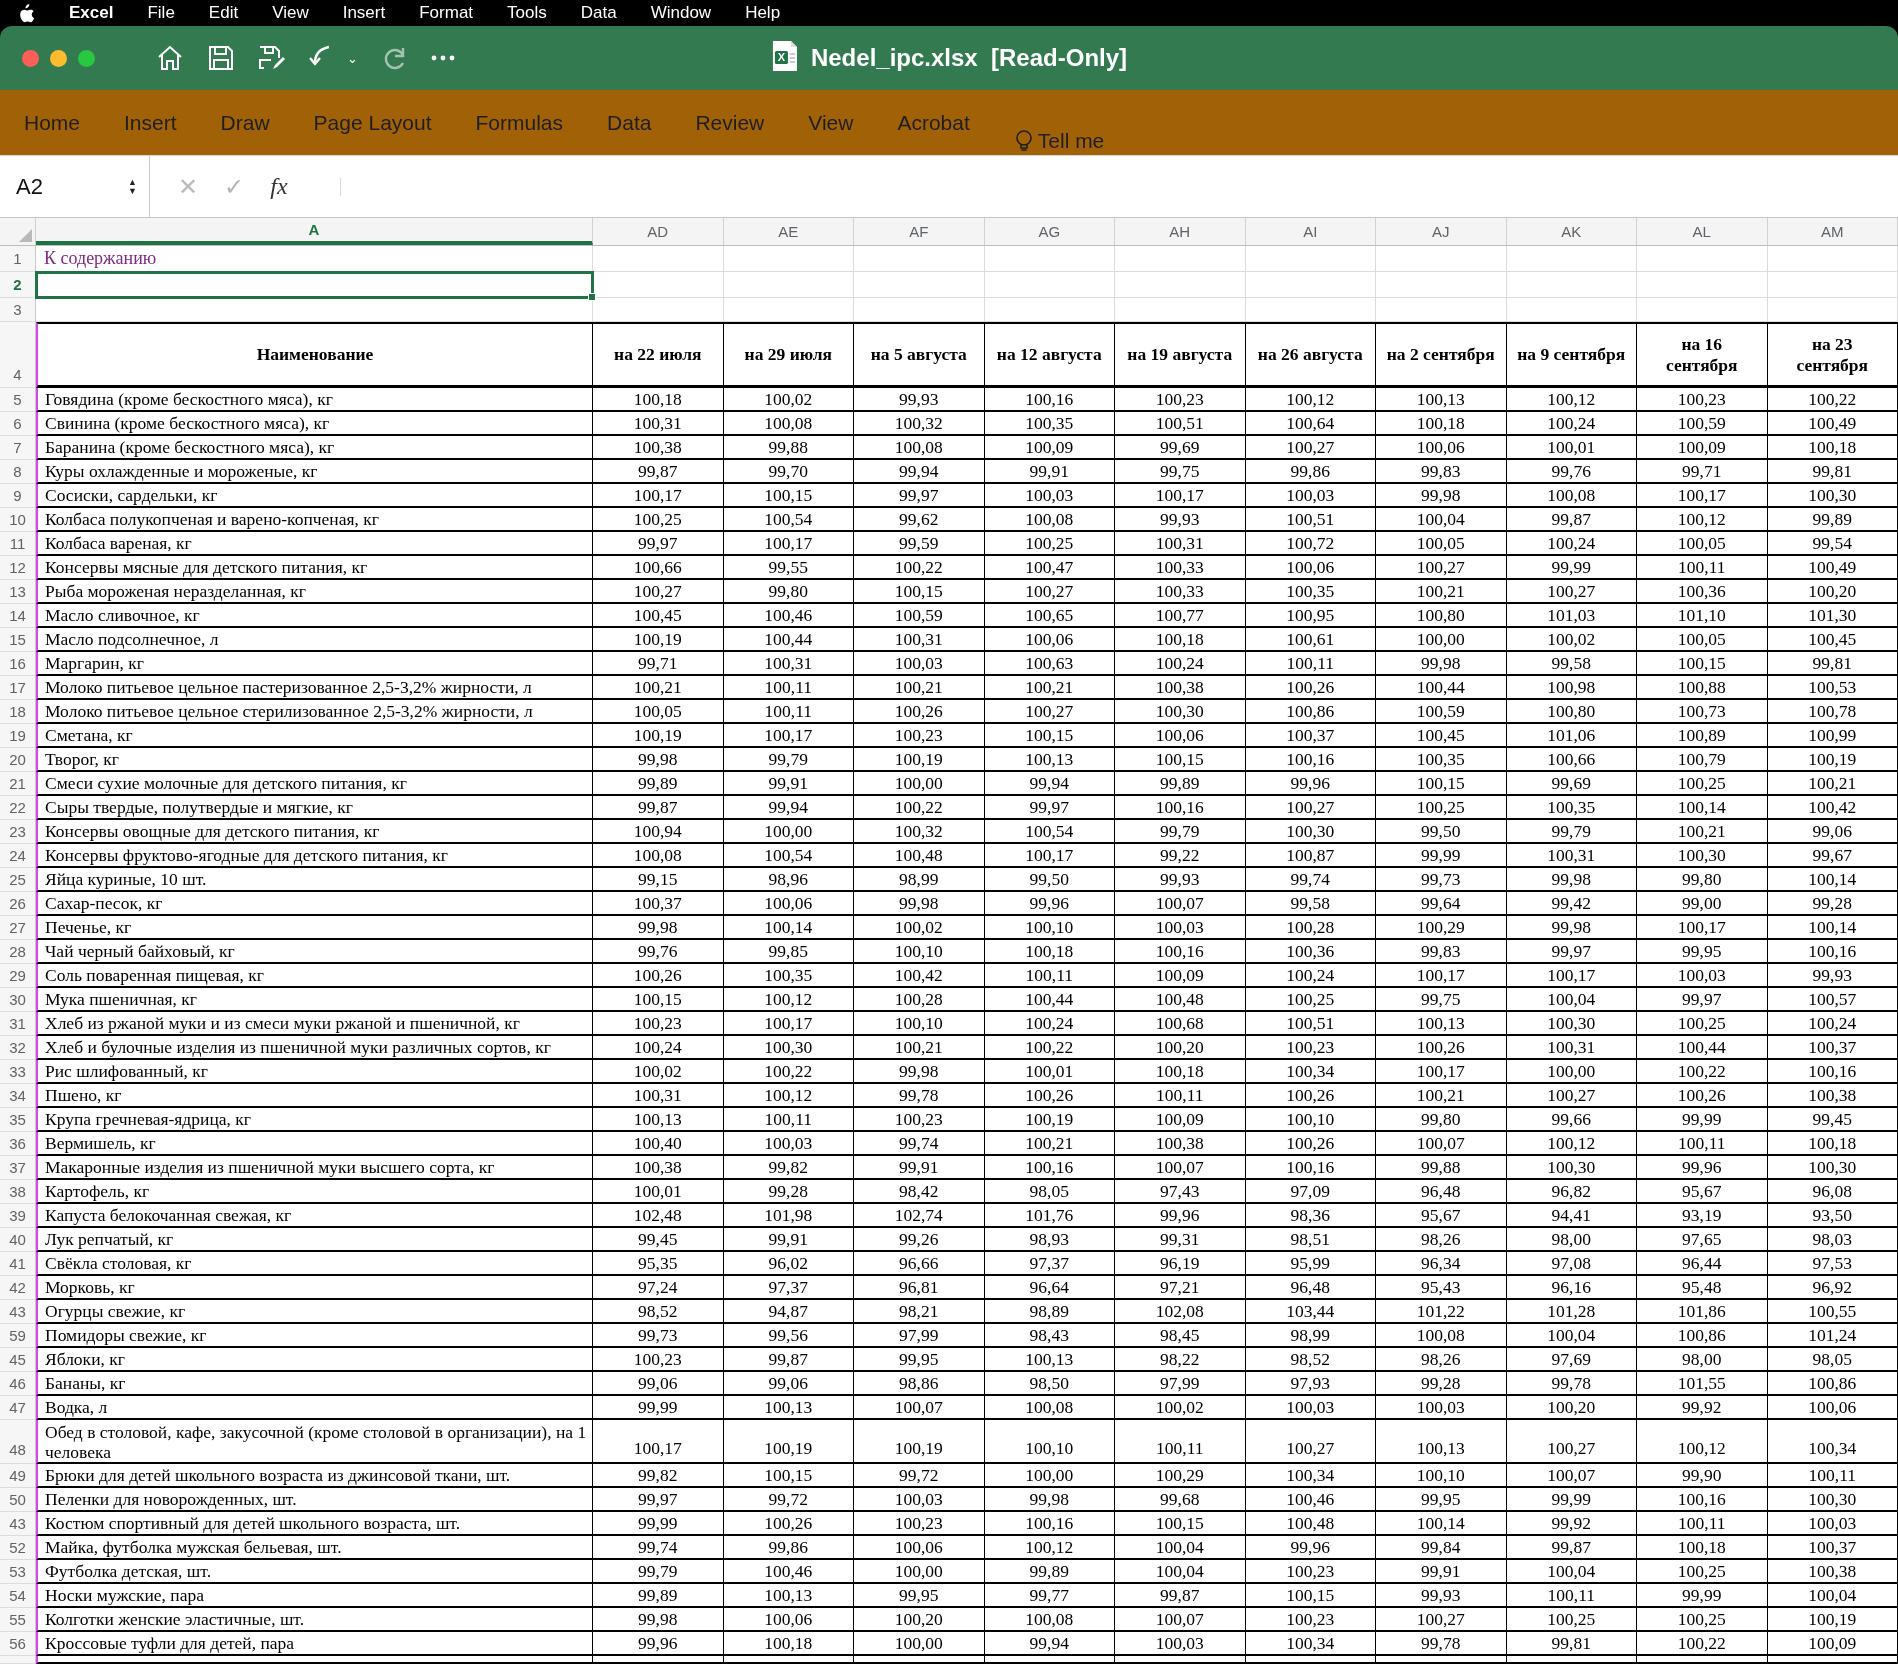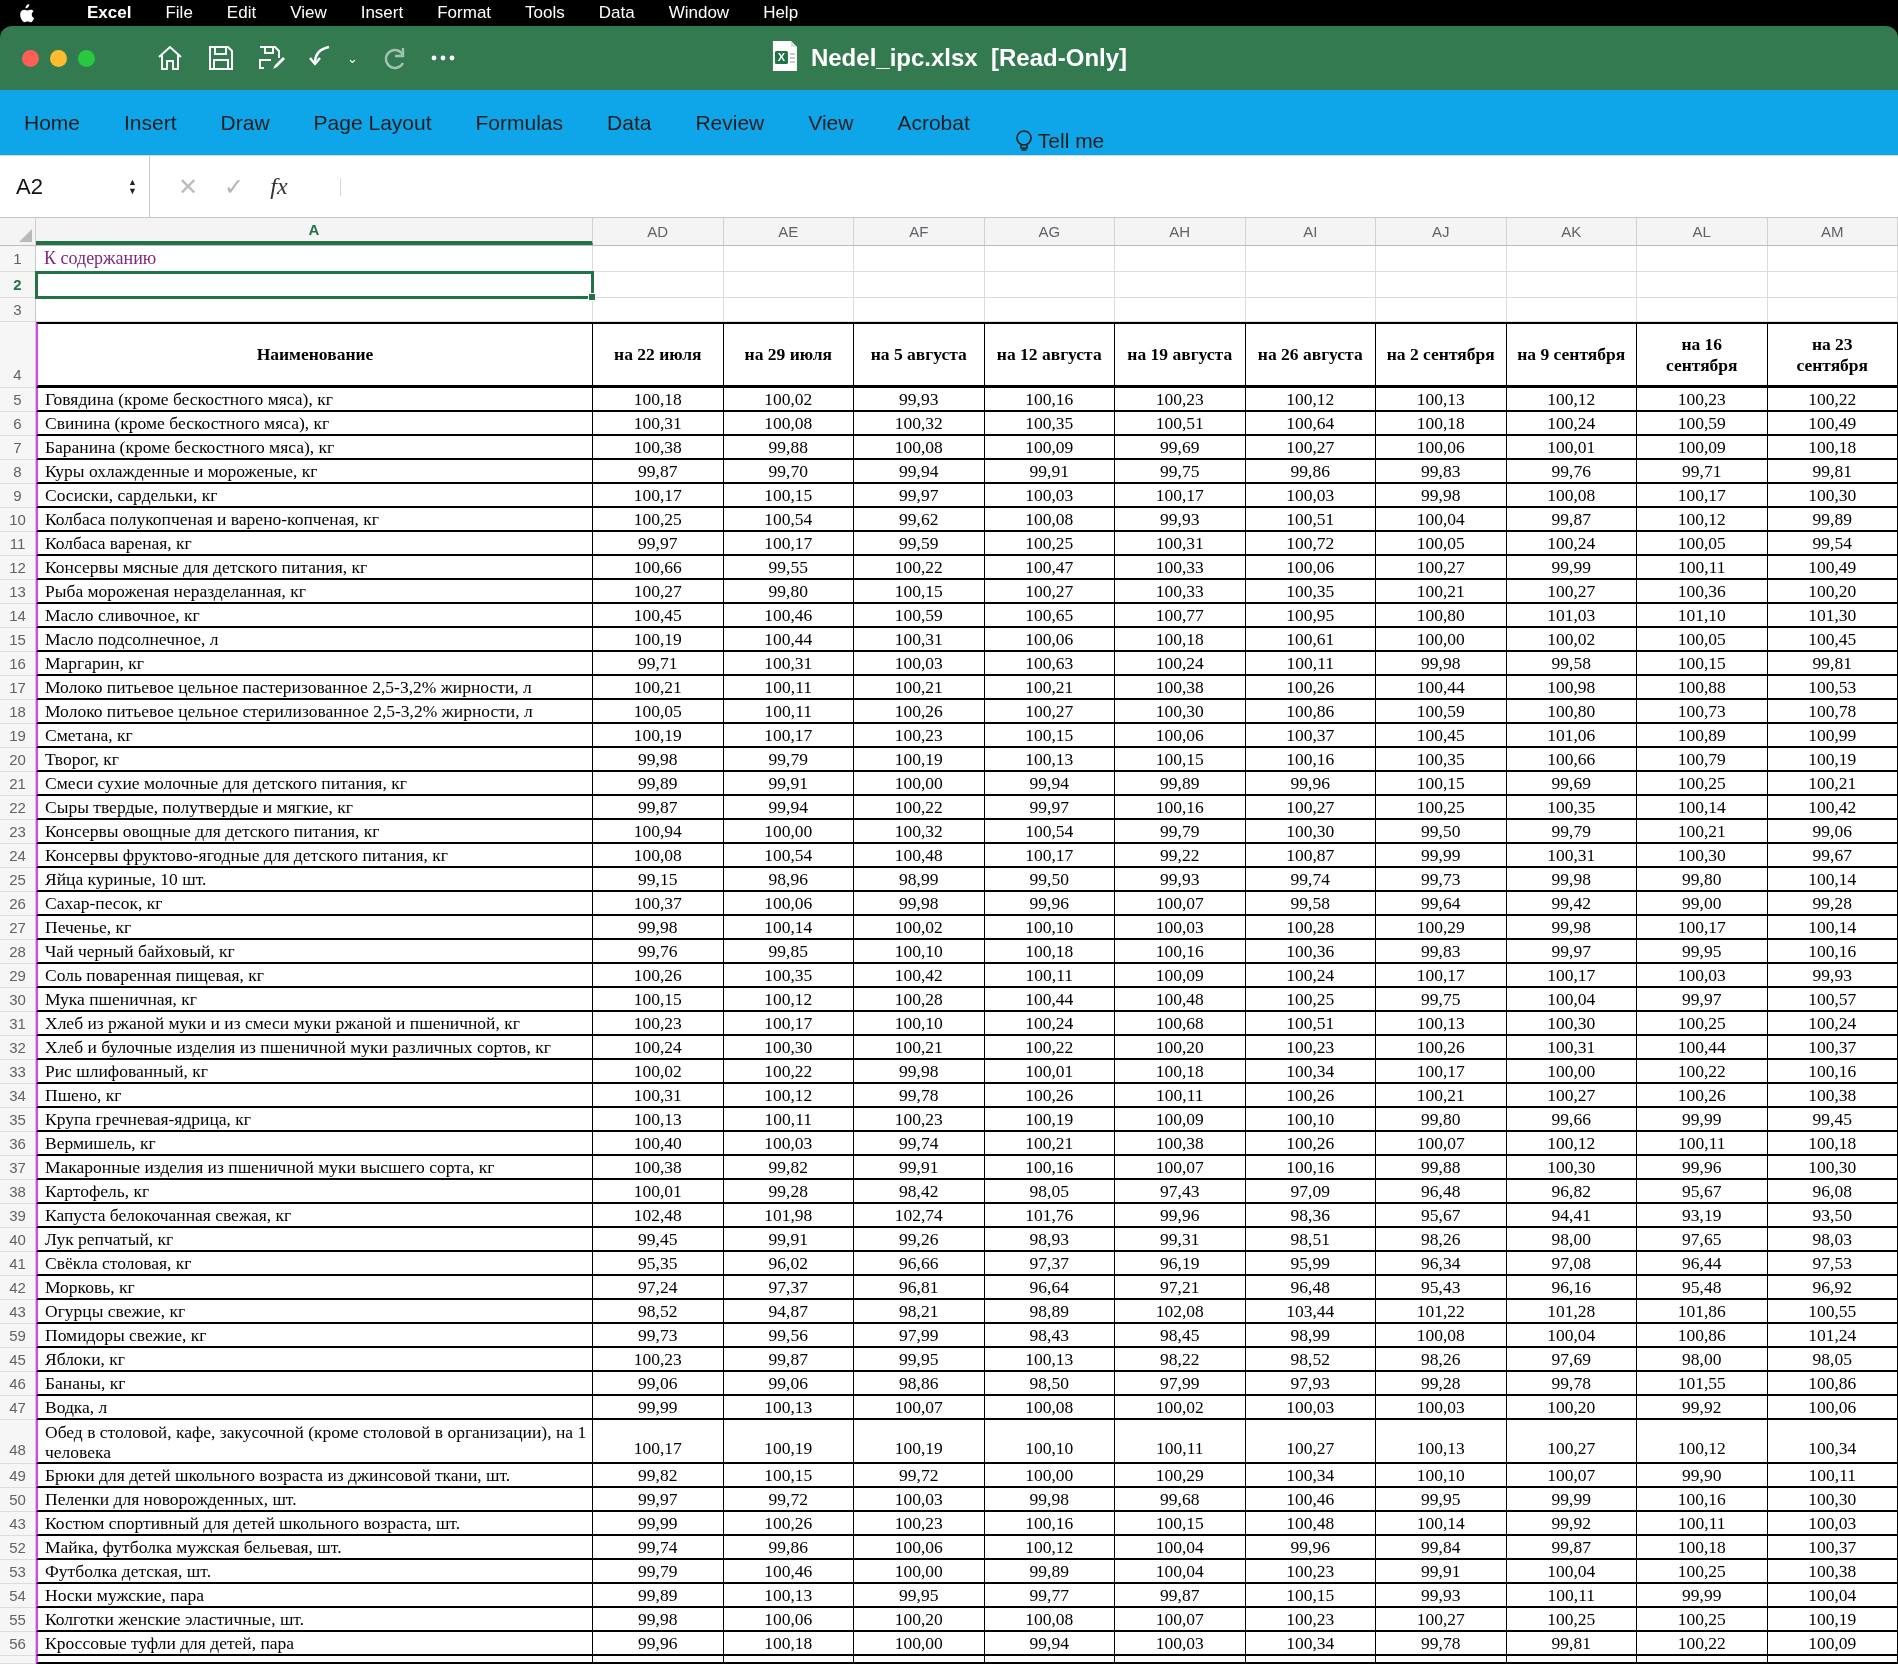--- a/index.html
+++ b/index.html
@@ -1,40 +1,40 @@
 <!DOCTYPE html>
 <html><head>
 <meta charset="utf-8">
 <style>
   * { margin:0; padding:0; box-sizing:border-box; }
   html,body { width:1898px; height:1664px; overflow:hidden; background:#000; }
   .app { position:relative; width:1898px; height:1664px; font-family:"Liberation Sans", sans-serif; }
 
   
-  .menubar { height:26px; background:#000; display:flex; align-items:center; padding-left:18px; gap:52px; }
+  .menubar { height:26px; background:#000; display:flex; align-items:center; padding-left:18px; gap:34px; }
   .menubar .apple { width:17px; height:20px; display:flex; align-items:center; }
   .menu-item { color:#fff; font-size:17px; white-space:nowrap; }
   .menu-item.app-name { font-weight:bold; }
 
   
   .titlebar { height:64px; background:#337a50; border-radius:12px 12px 0 0; position:relative; display:flex; align-items:center; }
   .traffic { display:flex; gap:11px; margin-left:22px; }
   .traffic span { width:17px; height:17px; border-radius:50%; display:block; }
   .tl-red { background:#ff5f57; }
   .tl-yellow { background:#febc2e; }
   .tl-green { background:#28c840; }
   .tb-icons { display:flex; align-items:center; gap:22px; margin-left:60px; }
   .tb-ic { display:flex; align-items:center; }
   .chev { color:#fff; font-size:13px; margin-left:-12px; }
   .dim { opacity:.55; }
   .tb-title { position:absolute; left:50%; top:50%; transform:translate(-50%,-50%); display:flex; align-items:center; gap:12px; }
   .tb-title .fname { color:#fff; font-size:24px; font-weight:bold; white-space:nowrap; }
 
   
-  .ribbon { height:66px; background:#0ea5e9; display:flex; align-items:center; padding-left:24px; gap:44px; border-bottom:1px solid #d7d7d7; }
+  .ribbon { height:66px; background:#a16207; display:flex; align-items:center; padding-left:24px; gap:44px; border-bottom:1px solid #d7d7d7; }
   .rtab { font-size:21px; color:#1f1f1f; white-space:nowrap; }
   .tellme { display:flex; align-items:flex-start; gap:4px;margin-top:38px; }
   .tellme span { font-size:21px; color:#1f1f1f; }
 
   
   .fbar { height:62px; background:#fff; display:flex; align-items:stretch; border-bottom:1px solid #c6c6c6; }
   .namebox { width:150px; display:flex; align-items:center; justify-content:space-between; padding:0 12px 0 16px; border-right:1px solid #c9c9c9; }
   .namebox .ref { font-size:22px; color:#111; }
   .stepper { display:flex; flex-direction:column; line-height:9px; font-size:9px; color:#222; }
   .fx-group { display:flex; align-items:center; gap:26px; padding-left:28px; }

